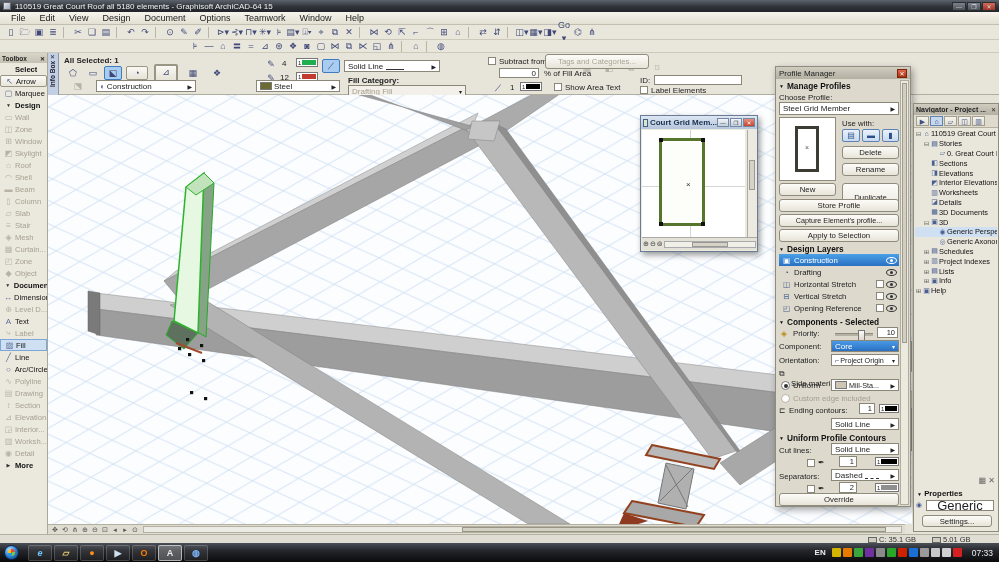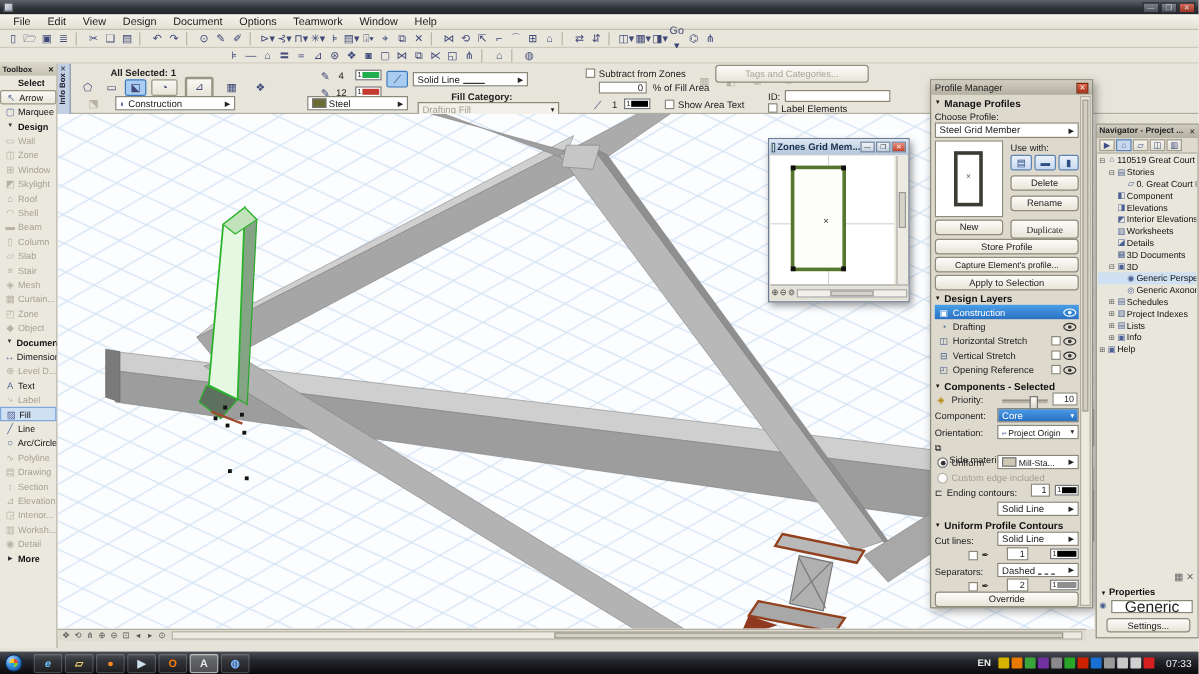--- a/index.html
+++ b/index.html
@@ -43,21 +43,21 @@
   .tbx-row.btnlike { background:linear-gradient(#fbfaf6,#e9e6da); border:1px solid #9a9685; border-radius:2px; }
   .tbx-row.selected { background:#cfe0f2; border:1px solid #7da7d8; }
 
   
   .infobox { left:48px; top:53px; width:951px; height:42px; background:#e7e4da; border-bottom:1px solid #b2ae9f; }
   .ib-tab { position:absolute; left:0; top:0; width:11px; height:42px; background:#c3cfe2; border-right:1px solid #8a96ad; }
   .ib-tab .txt { position:absolute; left:1px; top:8px; writing-mode:vertical-rl; transform:rotate(180deg);
     font-size:6.5px; font-weight:bold; color:#223; }
   .ib-tab .x { position:absolute; left:2px; top:0; font-size:6px; color:#223; }
   .ib-lbl { position:absolute; font-size:8px; color:#222; white-space:nowrap; }
-  .ib-lbl.bold { font-weight:bold;margin-left:28px; }
+  .ib-lbl.bold { font-weight:bold; }
   .mini-btn { position:absolute; width:18px; height:14px; background:linear-gradient(#f9f8f3,#e6e3d7);
     border:1px solid #9a9685; border-radius:2px; font-size:9px; color:#3f4878; text-align:center; line-height:13px; }
   .mini-btn.sel { background:#a8cdf0; border-color:#3d7ac0; }
   .mini-btn.flat { background:transparent; border-color:transparent; }
   .mini-btn.dim { color:#b7b2a4; background:transparent; border-color:transparent; }
   .dd { background:#fff; border:1px solid #8a8678; display:flex; align-items:center; font-size:8px;
     color:#222; padding:0 3px; height:12px; }
   .dd .arrow { margin-left:auto; font-size:6px; color:#222; }
   .dd.dim { color:#a59f90; background:#f2f0e8; }
   .cb { width:8px; height:8px; background:#fff; border:1px solid #8a8678; display:inline-block; }
@@ -195,20 +195,21 @@
   .tray-ico { width:9px; height:9px; border-radius:1px; }
   .tb-clock { font-size:8.5px; color:#eee; margin-left:7px; }
 </style>
 </head>
 <body>
 
 <div id="root">
 
   <div class="abs titlebar">
     <span class="app-ico"></span>
+    <span>110519 Great Court Roof all 5180 elements - Graphisoft ArchiCAD-64 15</span>
     <span class="win-ctrl">
       <span>—</span>
       <span>❐</span>
       <span class="close">✕</span>
     </span>
   </div>
 
   <div class="abs menubar">
 
   <span class="menu-item">File</span>
@@ -327,21 +328,21 @@
     </div>
     <span class="mini-btn dim" style="left:530px;top:8px;">▦</span>
     <span class="mini-btn dim" style="left:552px;top:8px;">◧</span>
     <span class="mini-btn dim" style="left:574px;top:8px;">⧉</span>
     <span class="mini-btn dim" style="left:600px;top:8px;">⌑</span>
 
     <span class="cb" style="position:absolute;left:440px;top:4px;"></span>
     <span class="ib-lbl" style="left:451px;top:4px;">Subtract from Zones</span>
     <span class="field" style="position:absolute;left:451px;top:15px;width:40px;text-align:right;padding-right:2px;">0</span>
     <span class="ib-lbl" style="left:496px;top:16px;">% of Fill Area</span>
-    <div class="btn" style="left:548px;top:1px;width:128px;height:15px;color:#a9a496;position:absolute;">Tags and Categories...</div>
+    <div class="btn" style="left:497px;top:1px;width:104px;height:15px;color:#a9a496;position:absolute;">Tags and Categories...</div>
 
     <span class="mini-btn flat" style="left:16px;top:26px;width:28px;color:#b7b2a4;">⬔</span>
     <div class="dd" style="position:absolute;left:48px;top:27px;width:100px;">
       <span style="color:#5b6c9c;margin-right:2px;">◐</span>
         <span>Construction</span>
         <span class="arrow">▶</span>
     </div>
     <div class="dd" style="position:absolute;left:208px;top:27px;width:84px;">
       <span class="swatch" style="background:#6b6b33;"></span>
         <span>Steel</span>
@@ -608,21 +609,21 @@
         <path d="M618,370 L640,412 M644,374 L612,406" stroke="#777" stroke-width="1" fill="none"></path>
         <polygon points="584,406 656,420 648,432 576,418" fill="#a8a8a8" stroke="#93421f" stroke-width="2"></polygon>
         <polygon points="576,418 600,426 568,436" fill="#8f3a20"></polygon>
       </g>
     </svg>
   </div>
 
   <div class="abs floatwin">
     <div class="fw-title">
       <span class="ico"></span>
-      <span class="txt">Zones Grid Mem...</span>
+      <span class="txt">Court Grid Mem...</span>
       <span class="fw-btns">
         <span>—</span>
         <span>❐</span>
         <span class="close">✕</span>
       </span>
     </div>
     <div class="fw-canvas">
       <div class="fw-cross-v"></div>
       <div class="fw-cross-h"></div>
       <div class="fw-rect">
@@ -668,21 +669,21 @@
         <div class="pm-prect"></div>
           <span class="pm-px">×</span>
         </div>
       <span class="pm-lbl" style="left:63px;top:38px;">Use with:</span>
       <span class="use-btn" style="left:63px;top:48px;">▤</span>
       <span class="use-btn" style="left:83px;top:48px;">▬</span>
       <span class="use-btn" style="left:103px;top:48px;width:17px;">▮</span>
       <div class="btn" style="left:63px;top:65px;width:57px;height:13px;">Delete</div>
       <div class="btn" style="left:63px;top:82px;width:57px;height:13px;">Rename</div>
       <div class="btn" style="left:0;top:102px;width:57px;height:13px;">New</div>
-      <div class="btn" style="left:63px;top:102px;width:57px;height:16px;font-family:Liberation Serif, serif;">Duplicate</div>
+      <div class="btn" style="left:63px;top:102px;width:57px;height:28px;">Duplicate</div>
       <div class="btn" style="left:0;top:118px;width:120px;height:13px;">Store Profile</div>
       <div class="btn" style="left:0;top:133px;width:120px;height:13px;font-size:7.2px;">Capture Element's profile...</div>
       <div class="btn" style="left:0;top:148px;width:120px;height:13px;">Apply to Selection</div>
       <div class="sect" style="left:0;top:163px;">
         <span class="tri">▼</span>
           <span>Design Layers</span>
         </div>
       <div style="position:absolute;left:0;top:173px;width:120px;">
 
           <div class="pm-row selected">
@@ -822,21 +823,21 @@
 
         <div class="nav-row lvl2">
           <span class="exp"></span>
           <span class="nic">▱</span>
           <span class="nlabel">0. Great Court R</span>
         </div>
 
         <div class="nav-row lvl1">
           <span class="exp"></span>
           <span class="nic">◧</span>
-          <span class="nlabel">Component</span>
+          <span class="nlabel">Sections</span>
         </div>
 
         <div class="nav-row lvl1">
           <span class="exp"></span>
           <span class="nic">◨</span>
           <span class="nlabel">Elevations</span>
         </div>
 
         <div class="nav-row lvl1">
           <span class="exp"></span>
@@ -926,20 +927,30 @@
     <span class="vp-ico">⊖</span>
     <span class="vp-ico">⊡</span>
     <span class="vp-ico">◂</span>
     <span class="vp-ico">▸</span>
     <span class="vp-ico">⊙</span>
     <div class="vp-track">
         <div class="vp-thumb"></div>
       </div>
   </div>
 
+  <div class="abs statusbar">
+    <span class="st-item" style="left:868px;">
+      <span class="st-ico"></span>
+      <span>C: 35.1 GB</span>
+      </span>
+    <span class="st-item" style="left:932px;">
+      <span class="st-ico"></span>
+      <span>5.01 GB</span>
+      </span>
+  </div>
 
   <div class="abs taskbar">
     <div class="orb"></div>
     <div class="tb-apps">
 
     <div class="tb-app app-ie">
           <span>e</span>
         </div>
         <div class="tb-app app-folder">
           <span>▱</span>

